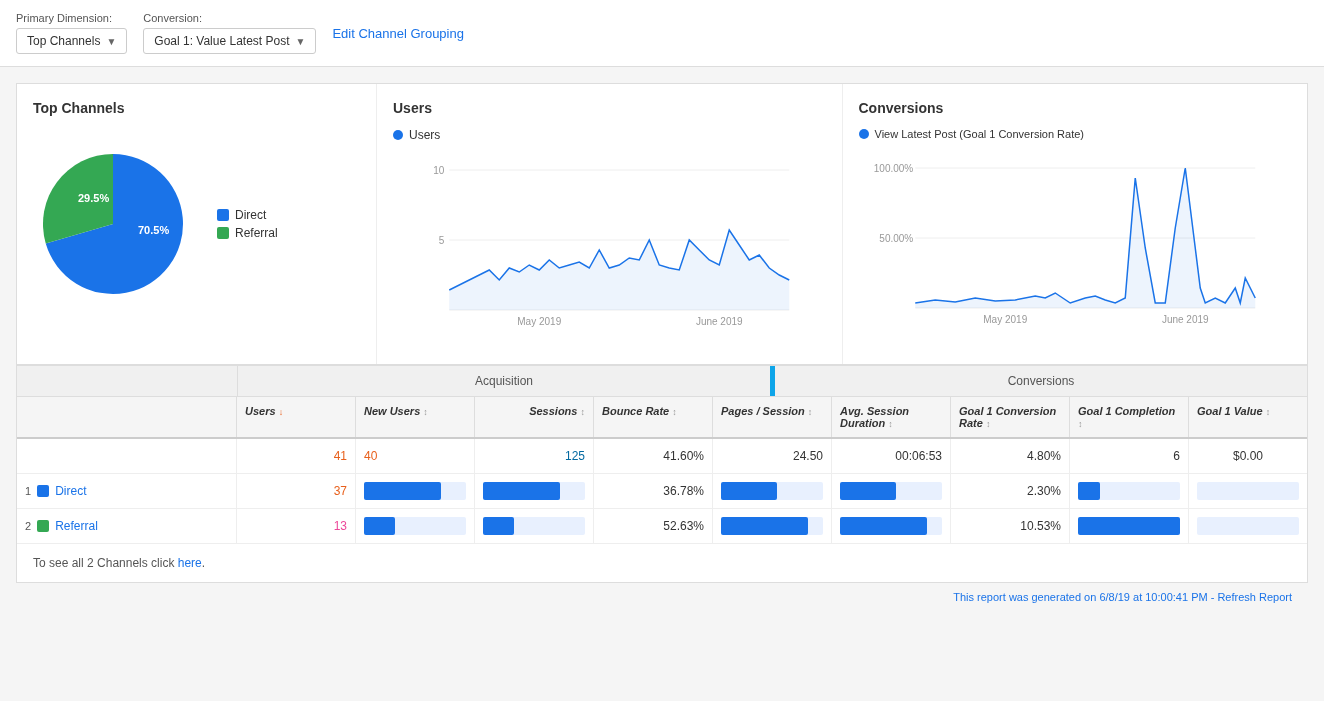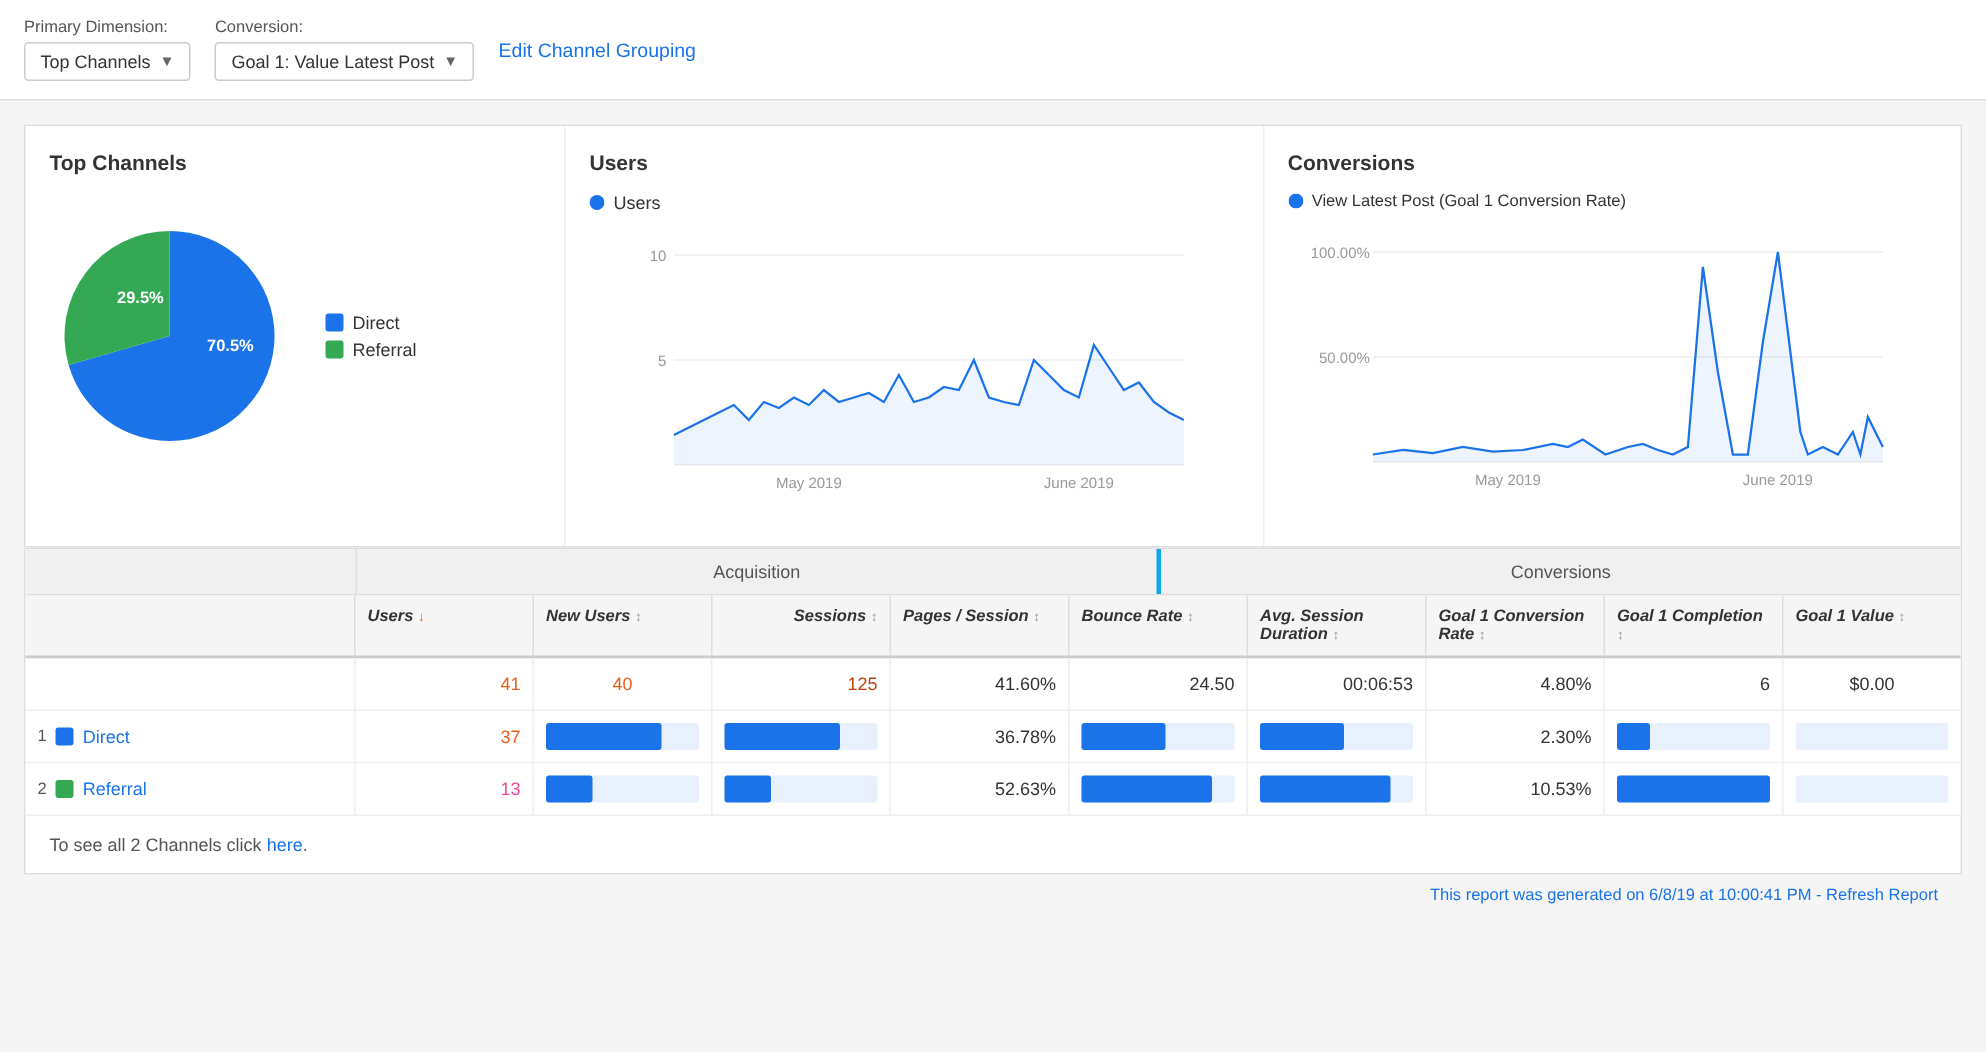--- a/index.html
+++ b/index.html
@@ -234,42 +234,42 @@
         <path class="chart-line" d="M30,155 L50,152 L70,154 L90,150 L110,153 L130,152 L150,148 L160,150 L170,145 L185,155 L200,150 L210,148 L220,152 L230,155 L240,150 L250,30 L260,100 L270,155 L280,155 L290,80 L300,20 L310,100 L315,140 L320,155 L330,150 L340,155 L350,140 L355,155 L360,130 L370,150"></path>
       </svg>
     </div>
 
   </div>
 
   <div class="table-section">
 
     <div style="display:flex; background:#f0f0f0; border-bottom:1px solid #ddd; border-top: 1px solid #ddd;">
       <div style="flex:0 0 220px; padding:8px 12px;"></div>
-      <div style="flex:1; padding:8px 12px; text-align:center; border-left:1px solid #ddd; border-right:3px solid #0ea5e9; font-size:12px; color:#555;">Acquisition</div>
+      <div style="flex:1; padding:8px 12px; text-align:center; border-left:1px solid #ddd; border-right:5px solid #0ea5e9; font-size:12px; color:#555;">Acquisition</div>
       <div style="flex:1; padding:8px 12px; text-align:center; font-size:12px; color:#555;">Conversions</div>
     </div>
 
     <div style="display:flex; background:#f5f5f5; border-bottom:2px solid #ccc;font-style:italic;">
       <div style="flex:0 0 220px; padding:8px 8px; font-size:11px; font-weight:bold; border-right:1px solid #ddd;"></div>
       <div style="flex:1; padding:8px 8px; font-size:11px; font-weight:bold; border-right:1px solid #ddd; cursor:pointer;">Users <span style="color:#e8601c; font-size:9px;">↓</span></div>
       <div style="flex:1; padding:8px 8px; font-size:11px; font-weight:bold; border-right:1px solid #ddd; cursor:pointer;">New Users <span style="color:#999; font-size:9px;">↕</span></div>
       <div style="flex:1; padding:8px 8px; font-size:11px; font-weight:bold; border-right:1px solid #ddd; cursor:pointer;text-align:right;">Sessions <span style="color:#999; font-size:9px;">↕</span></div>
+      <div style="flex:1; padding:8px 8px; font-size:11px; font-weight:bold; border-right:1px solid #ddd; cursor:pointer;">Bounce Rate <span style="color:#999; font-size:9px;">↕</span></div>
       <div style="flex:1; padding:8px 8px; font-size:11px; font-weight:bold; border-right:1px solid #ddd; cursor:pointer;">Pages / Session <span style="color:#999; font-size:9px;">↕</span></div>
-      <div style="flex:1; padding:8px 8px; font-size:11px; font-weight:bold; border-right:1px solid #ddd; cursor:pointer;">Bounce Rate <span style="color:#999; font-size:9px;">↕</span></div>
       <div style="flex:1; padding:8px 8px; font-size:11px; font-weight:bold; border-right:1px solid #ddd; cursor:pointer;">Avg. Session Duration <span style="color:#999; font-size:9px;">↕</span></div>
       <div style="flex:1; padding:8px 8px; font-size:11px; font-weight:bold; border-right:1px solid #ddd; cursor:pointer;">Goal 1 Conversion Rate <span style="color:#999; font-size:9px;">↕</span></div>
       <div style="flex:1; padding:8px 8px; font-size:11px; font-weight:bold; border-right:1px solid #ddd; cursor:pointer;">Goal 1 Completion <span style="color:#999; font-size:9px;">↕</span></div>
       <div style="flex:1; padding:8px 8px; font-size:11px; font-weight:bold; cursor:pointer;">Goal 1 Value <span style="color:#999; font-size:9px;">↕</span></div>
     </div>
 
     <div style="display:flex; border-bottom:1px solid #eee; background:#fff;">
       <div style="flex:0 0 220px; padding:10px 8px; border-right:1px solid #eee;"></div>
       <div style="flex:1; padding:10px 8px; text-align:right; border-right:1px solid #eee; color:#e8601c;">41</div>
-      <div style="flex:1; padding:10px 8px; text-align:center; border-right:1px solid #eee; color:#e8601c;">40</div>
-      <div style="flex:1; padding:10px 8px; text-align:right; border-right:1px solid #eee; color:#c2410c;">125</div>
+      <div style="flex:1; padding:10px 8px; text-align:left; border-right:1px solid #eee; color:#e8601c;">40</div>
+      <div style="flex:1; padding:10px 8px; text-align:right; border-right:1px solid #eee; color:#0369a1;">125</div>
       <div style="flex:1; padding:10px 8px; text-align:right; border-right:1px solid #eee;">41.60%</div>
       <div style="flex:1; padding:10px 8px; text-align:right; border-right:1px solid #eee;">24.50</div>
       <div style="flex:1; padding:10px 8px; text-align:right; border-right:1px solid #eee;">00:06:53</div>
       <div style="flex:1; padding:10px 8px; text-align:right; border-right:1px solid #eee;">4.80%</div>
       <div style="flex:1; padding:10px 8px; text-align:right; border-right:1px solid #eee;">6</div>
       <div style="flex:1; padding:10px 8px; text-align:center;">$0.00</div>
     </div>
 
     <div style="display:flex; border-bottom:1px solid #eee; background:#fff;">
       <div style="flex:0 0 220px; padding:10px 8px; border-right:1px solid #eee; display:flex; align-items:center; gap:6px;">

